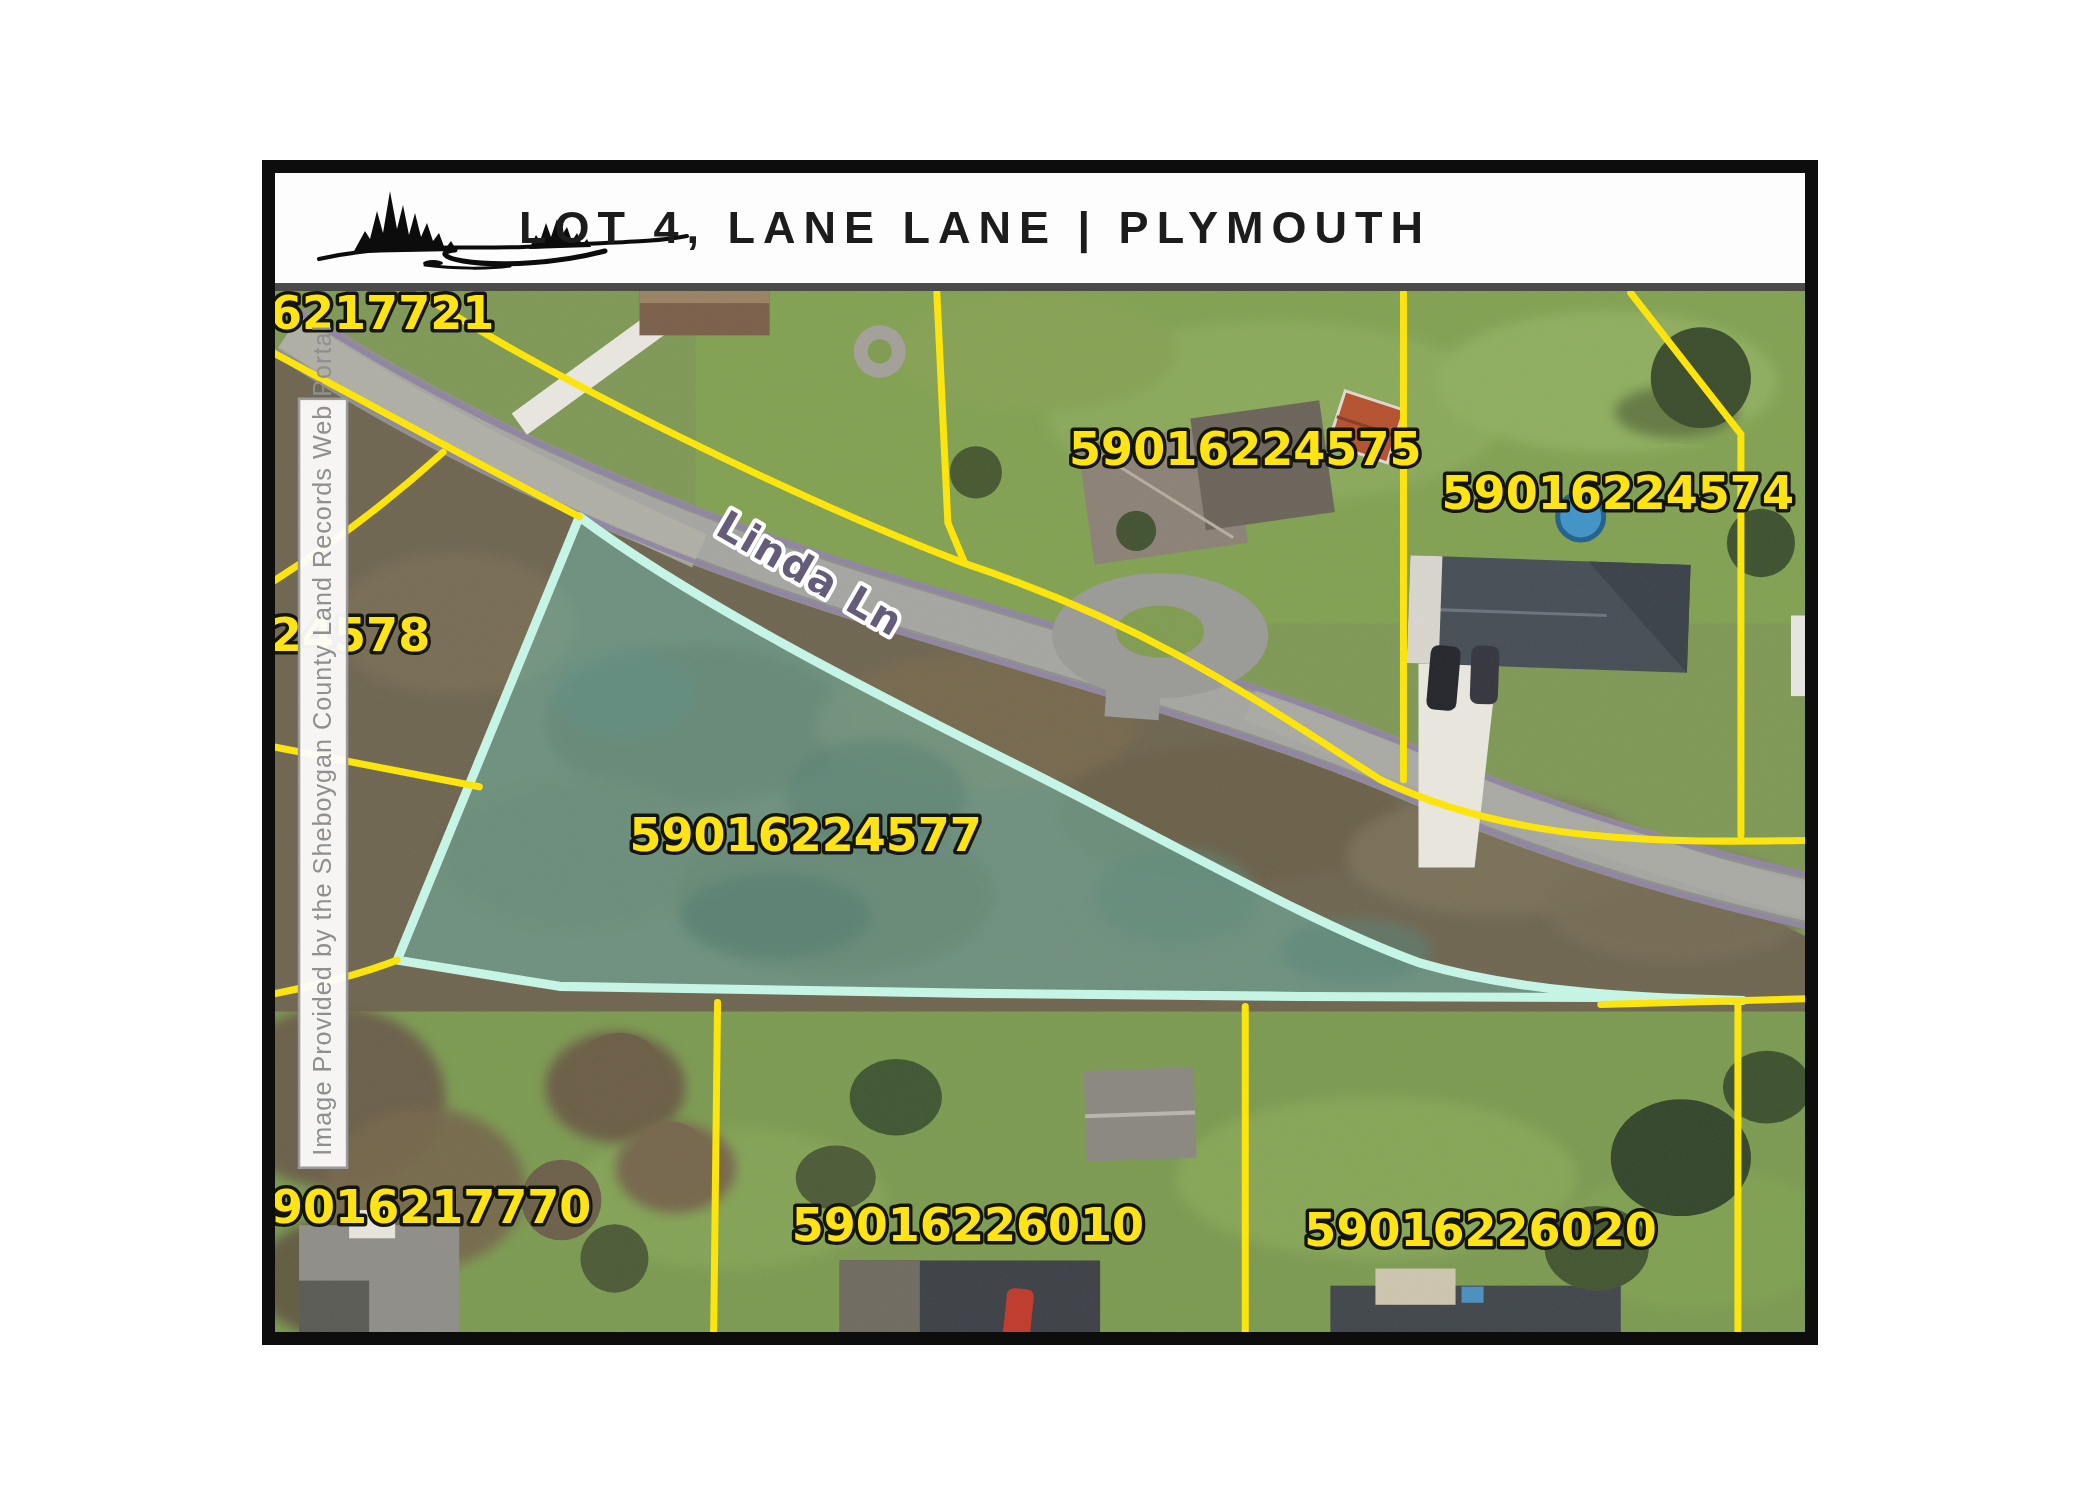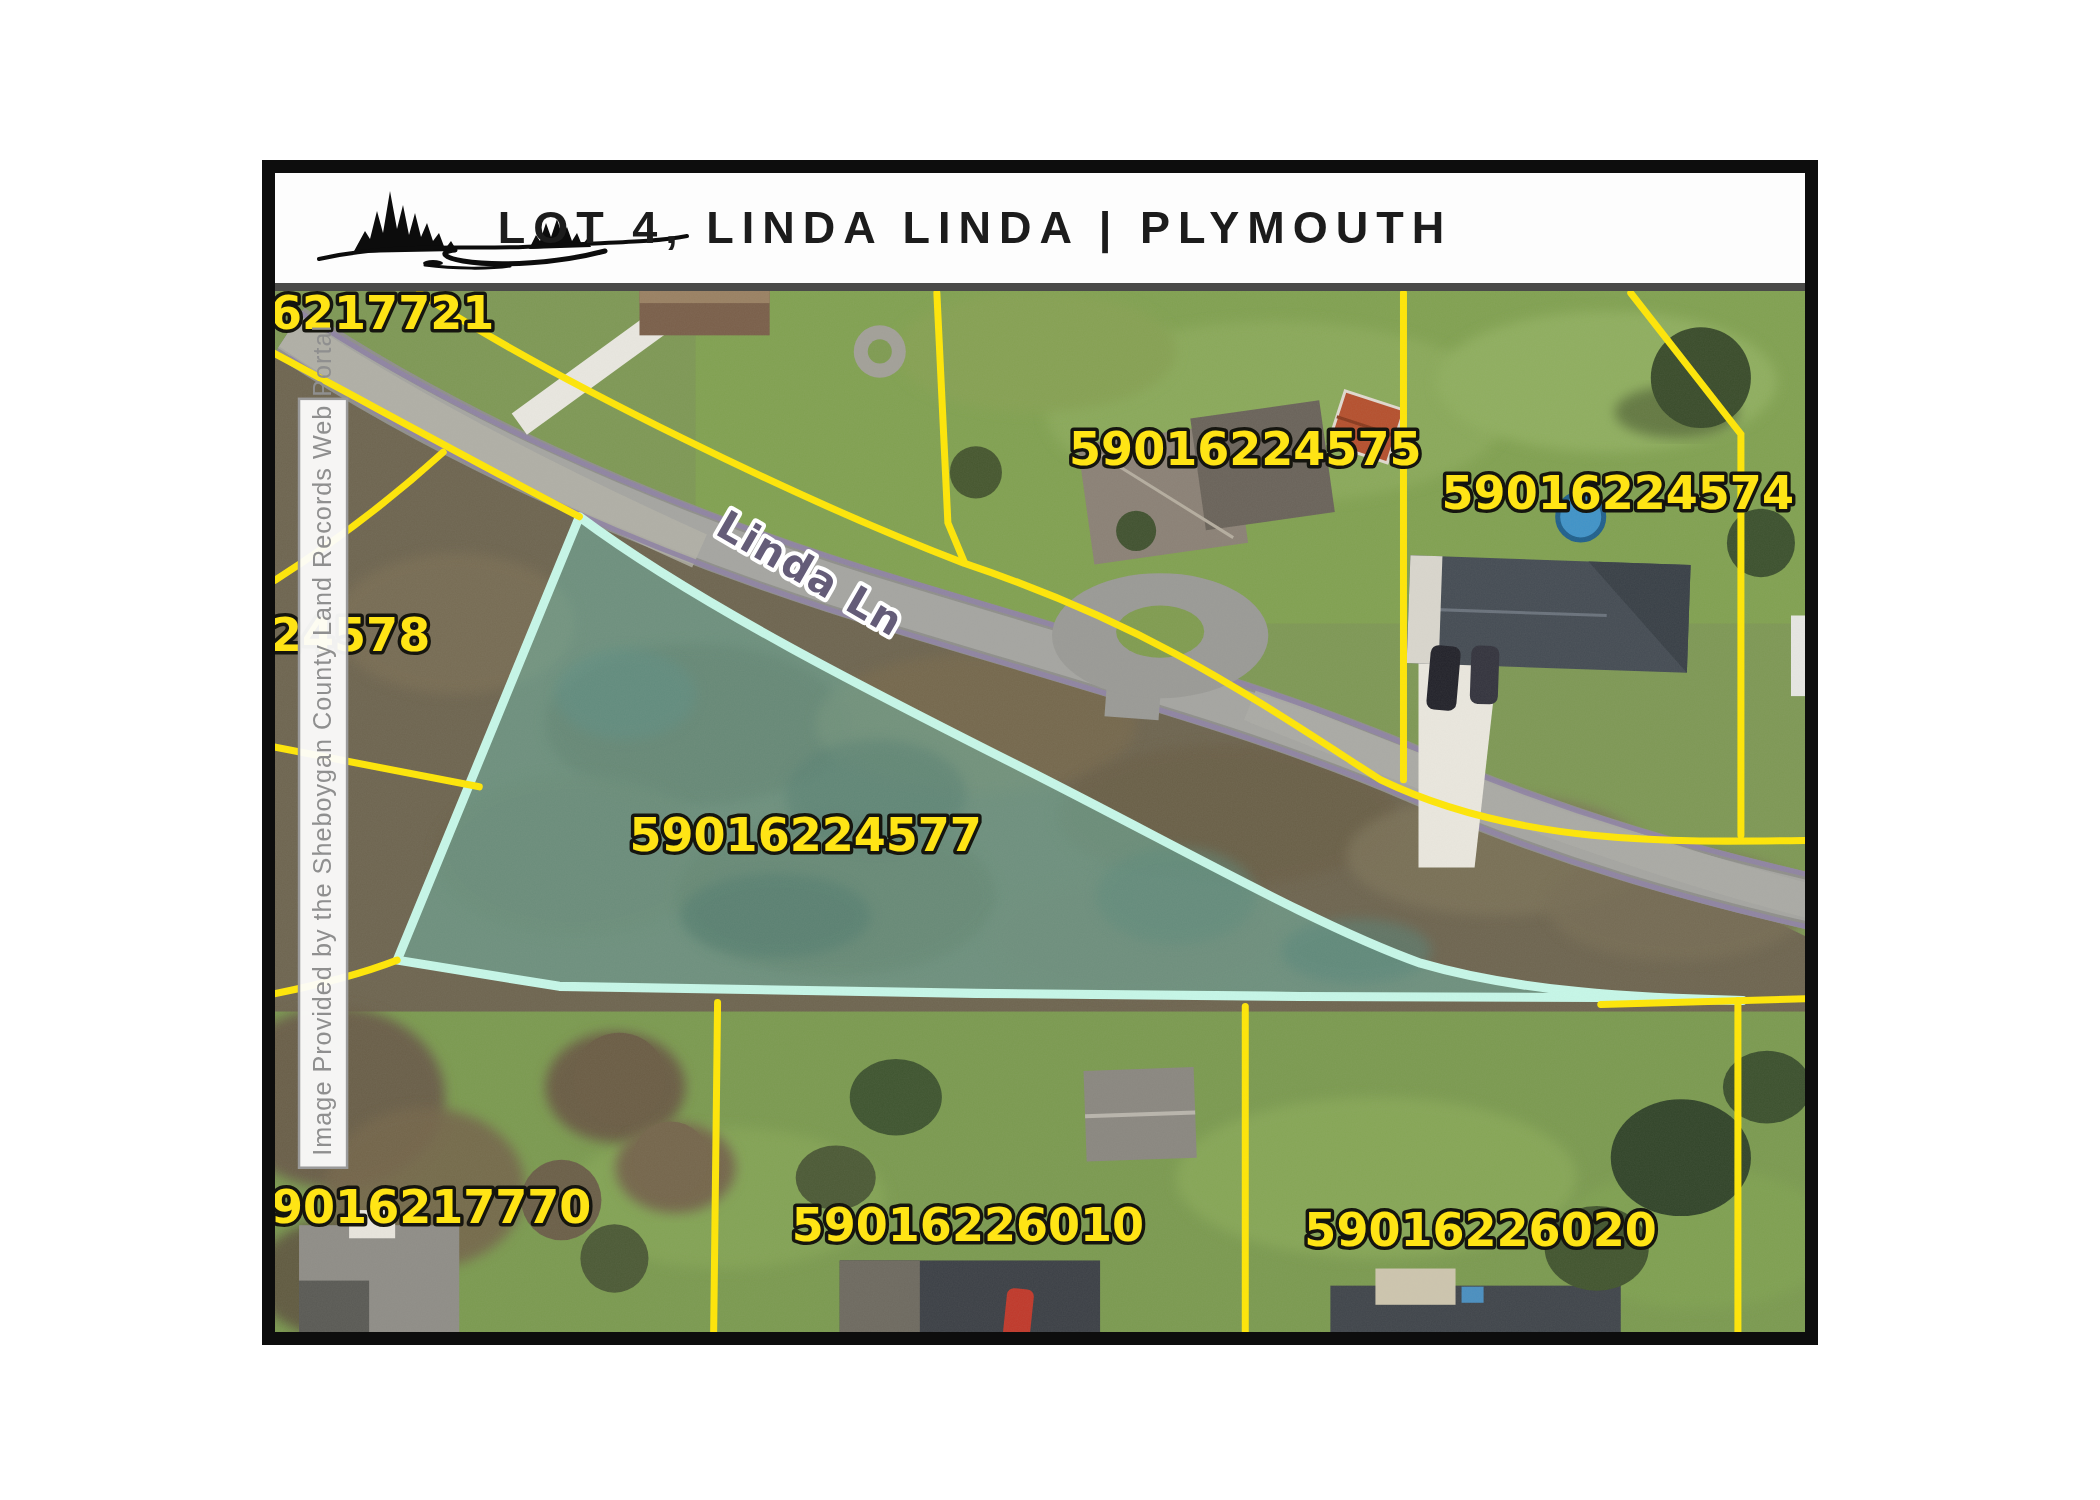--- a/index.html
+++ b/index.html
@@ -28,21 +28,21 @@
         <path d="M48,74 L60,52 L65,60 L72,32 L78,54 L85,12 L92,50 L98,26 L104,56 L110,34 L116,58 L122,44 L128,62 L134,54 L140,70 L146,62 L152,72 Z"></path>
         <path d="M224,70 L231,56 L235,62 L241,44 L246,58 L252,40 L257,56 L262,48 L267,62 L272,54 L277,66 L282,60 L286,68 Z"></path>
       </g>
       <g fill="none" stroke="#0c0c0c" stroke-linecap="round">
         <path d="M14,80 C95,62 170,72 238,67 C300,63 345,64 382,57" stroke-width="4"></path>
         <path d="M300,72 C255,84 195,88 158,82 C140,79 132,73 150,71" stroke-width="5"></path>
         <path d="M120,86 C150,90 185,90 205,87" stroke-width="3"></path>
         <ellipse cx="128" cy="84" rx="10" ry="3" fill="#0c0c0c" stroke="none"></ellipse>
       </g>
     </svg>
-    <div class="hdr-title">LOT 4, LINDA LINDA | PLYMOUTH</div>
+    <div class="hdr-title">LOT 4, LANE LANE | PLYMOUTH</div>
   </div>
 
   <div class="map">
     <svg viewBox="0 0 1528 1033" preserveAspectRatio="none">
       <defs>
         <filter id="grain">
           <feTurbulence type="fractalNoise" baseFrequency="0.8" numOctaves="2" result="n"></feTurbulence>
           <feColorMatrix in="n" type="matrix" values="0 0 0 0 0.5  0 0 0 0 0.5  0 0 0 0 0.45  0 0 0 0.4 0"></feColorMatrix>
         </filter>
         <filter id="soft">

